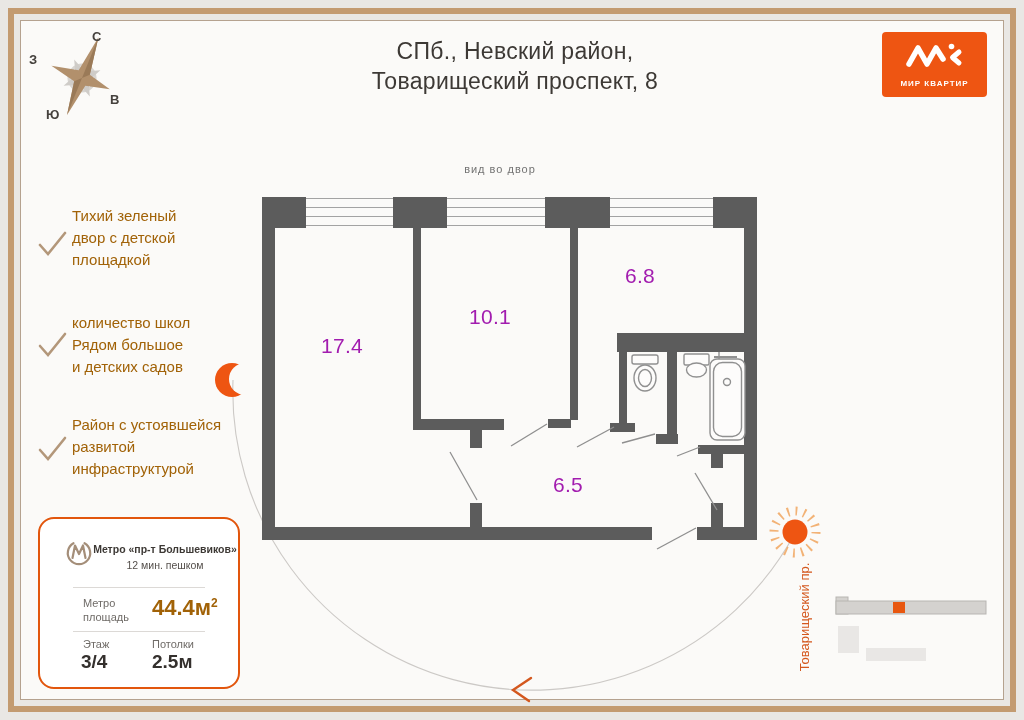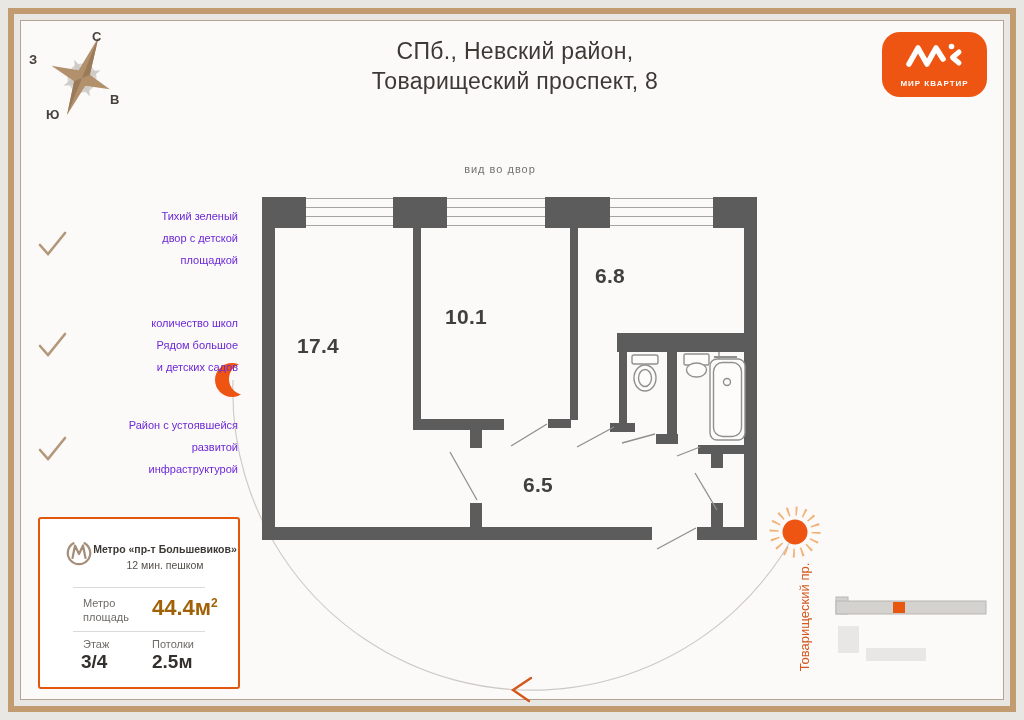--- a/index.html
+++ b/index.html
@@ -12,48 +12,48 @@
   .frame-a { position:absolute; inset:8px; border:6px solid #c39b71; }
   .frame-b { position:absolute; inset:20px; border:1px solid #b5a28f; background:#fbfaf8; }
   .gfx { position:absolute; left:0; top:0; width:1024px; height:720px; pointer-events:none; }
 
   .title { position:absolute; left:312px; top:36px; width:406px; text-align:center;
            color:#3d3935; font-size:23px; line-height:30px; letter-spacing:.3px; font-weight:500;}
   .view-label { position:absolute; left:400px; top:163px; width:200px; text-align:center;
            color:#737373; font-size:11px; letter-spacing:1px; font-weight:500;}
 
   .logo { position:absolute; left:882px; top:32px; width:105px; height:65px;
-          background:#ee5512; border-radius:18px; }
+          background:#ee5512; border-radius:4px; }
   .logo-mark { position:absolute; left:24px; top:9px; }
   .logo-brand { position:absolute; left:0; bottom:9px; width:100%; text-align:center;
           color:#ffffff; font-size:8px; font-weight:bold; letter-spacing:1px; }
 
   .compass-letter { position:absolute; color:#45413d; font-size:13px; font-weight:600; }
   .cl-n { left:92px;  top:29px; }
   .cl-w { left:29px;  top:52px; }
   .cl-e { left:110px; top:92px; }
   .cl-s { left:46px;  top:107px; }
 
   .feature { position:absolute; left:30px; width:212px; }
-  .feature .txt { position:absolute; left:42px; top:0; width:166px; text-align:right;
-          color:#6d28d9; font-size:11px; line-height:22px; }
+  .feature .txt { position:absolute; left:42px; top:0; width:166px; text-align:left;
+          color:#a16207; font-size:15px; line-height:22px; }
   .feature .chk { position:absolute; left:8px; }
   .f1 { top:205px; } .f1 .chk { top:26px; }
   .f2 { top:312px; } .f2 .chk { top:20px; }
   .f3 { top:414px; } .f3 .chk { top:22px; }
 
-  .room-label { position:absolute; width:90px; text-align:left;
-          color:#404040; font-size:21px; font-weight:bold; letter-spacing:.3px; }
+  .room-label { position:absolute; width:90px; text-align:center;
+          color:#a21caf; font-size:21px; font-weight:normal; letter-spacing:.3px; }
   .r1 { left:297px; top:334px; }
   .r2 { left:445px; top:305px; }
   .r3 { left:595px; top:264px; }
   .r4 { left:523px; top:473px; }
 
   .card { position:absolute; left:38px; top:517px; width:202px; height:172px;
-          background:#ffffff; border:2px solid #e2560d; border-radius:3px; box-sizing:border-box; }
+          background:#ffffff; border:2px solid #e2560d; border-radius:16px; box-sizing:border-box; }
   .card .metro-icon { position:absolute; left:24px; top:18px; }
   .card .metro-name { position:absolute; left:52px; top:24px; width:146px; text-align:center;
           color:#3d3935; font-size:10.5px; font-weight:bold; white-space:nowrap; }
   .card .metro-walk { position:absolute; left:52px; top:40px; width:146px; text-align:center;
           color:#55504c; font-size:10.5px; }
   .card .div1 { position:absolute; left:33px; right:33px; top:68px; height:1px; background:#dcd9d6; }
   .card .div2 { position:absolute; left:33px; right:33px; top:112px; height:1px; background:#dcd9d6; }
   .card .area-label { position:absolute; left:43px; top:77px; color:#6f6b67; font-size:11px; line-height:14px; }
   .card .area-value { position:absolute; left:112px; top:76px; color:#a16207; font-size:22px; font-weight:bold; white-space:nowrap; }
   .card .sup { font-size:12px; vertical-align:super; line-height:10px; }

